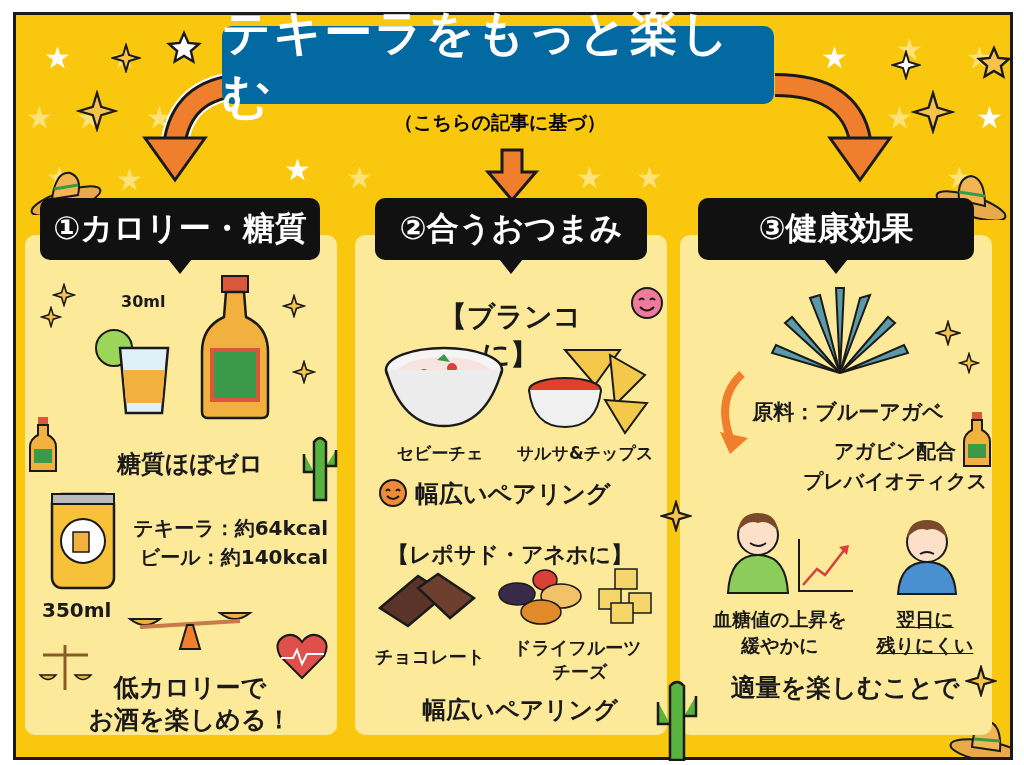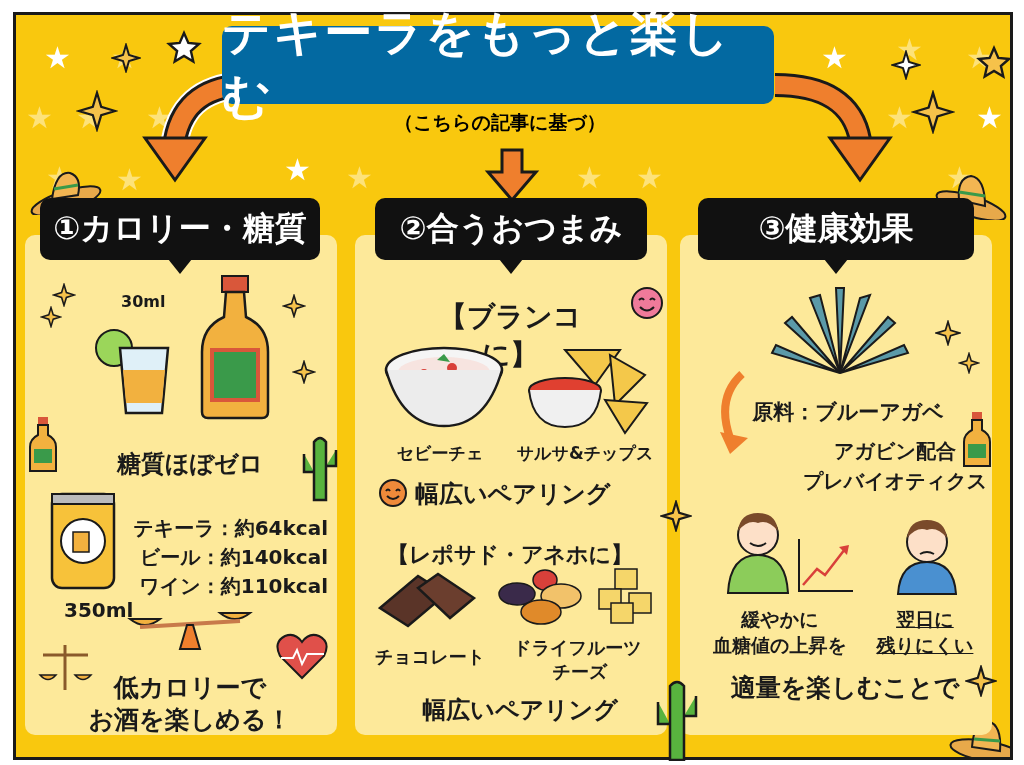--- a/index.html
+++ b/index.html
@@ -158,23 +158,22 @@
 
 <svg class="sticker" style="left:48px;top:486px;" width="70" height="105" viewBox="0 0 70 105">
   <rect x="4" y="8" width="62" height="94" rx="10" fill="#f7c23a" stroke="#1a1a1a" stroke-width="2.5"></rect>
   <rect x="4" y="8" width="62" height="10" fill="#bbb" stroke="#1a1a1a" stroke-width="2"></rect>
   <circle cx="35" cy="55" r="22" fill="#fff" stroke="#1a1a1a" stroke-width="2"></circle>
   <rect x="25" y="46" width="16" height="20" fill="#f2b13f" stroke="#1a1a1a" stroke-width="1.5"></rect>
 </svg>
 <div class="txt" style="left:118px;top:514px;font-size:20px;width:210px;line-height:29px;">
   <span class="kcal-row">テキーラ：約64kcal</span>
   <span class="kcal-row">ビール：約140kcal</span>
-  <span class="kcal-row">ワイン：約110kcal</span>
-</div>
-<div class="txt" style="left:42px;top:598px;font-size:20px;margin-left:22px;">350ml</div>
+</div>
+<div class="txt" style="left:42px;top:598px;font-size:20px;">350ml</div>
 <svg class="sticker" style="left:125px;top:605px;" width="130" height="50" viewBox="0 0 130 50">
   <path d="M5 14 Q20 26 35 14 Z" fill="#f2b13f" stroke="#1a1a1a" stroke-width="2"></path>
   <path d="M95 8 Q110 20 125 8 Z" fill="#f2b13f" stroke="#1a1a1a" stroke-width="2"></path>
   <line x1="15" y1="22" x2="115" y2="16" stroke="#c87a4a" stroke-width="4"></line>
   <path d="M55 44 L75 44 L68 20 L62 20 Z" fill="#ef7f2d" stroke="#1a1a1a" stroke-width="2"></path>
 </svg>
 <svg class="sticker" style="left:38px;top:640px;" width="55" height="55" viewBox="0 0 55 55">
   <line x1="27" y1="5" x2="27" y2="50" stroke="#8a5a2a" stroke-width="3"></line>
   <line x1="5" y1="15" x2="50" y2="15" stroke="#8a5a2a" stroke-width="3"></line>
   <path d="M2 35 Q10 44 18 35 Z" fill="#f2b13f" stroke="#1a1a1a" stroke-width="1.5"></path>
@@ -287,22 +286,22 @@
   <path d="M8 50 L22 34 L30 40 L50 14" fill="none" stroke="#d9403a" stroke-width="2.5"></path>
   <path d="M44 12 L54 10 L52 20 Z" fill="#d9403a"></path>
 </svg>
 <svg class="sticker" style="left:890px;top:510px;" width="75" height="85" viewBox="0 0 75 85">
   <path d="M8 84 Q10 52 37 52 Q64 52 66 84 Z" fill="#4a90d0" stroke="#1a1a1a" stroke-width="2"></path>
   <circle cx="37" cy="32" r="20" fill="#fde0c8" stroke="#1a1a1a" stroke-width="2"></circle>
   <path d="M17 28 Q19 10 37 10 Q55 10 57 28 Q47 16 37 20 Q27 16 17 28 Z" fill="#7a4a2a"></path>
   <path d="M30 44 Q37 40 44 44" fill="none" stroke="#1a1a1a" stroke-width="2"></path>
 </svg>
 <div class="txt" style="left:695px;top:606px;font-size:19px;width:170px;line-height:26px;">
+  <div>血糖値の上昇を</div>
   <div>緩やかに</div>
-  <div>血糖値の上昇を</div>
 </div>
 <div class="txt" style="left:870px;top:606px;font-size:19px;width:110px;line-height:26px;text-decoration:underline;">
   <div>翌日に</div>
   <div>残りにくい</div>
 </div>
 <div class="txt" style="left:715px;top:672px;font-size:25px;width:260px;line-height:32px;">
   <div>適量を楽しむことで</div>
 </div>
 
 <svg class="sparkle" style="left:52px;top:283px;" width="24" height="24" viewBox="0 0 30 30">

